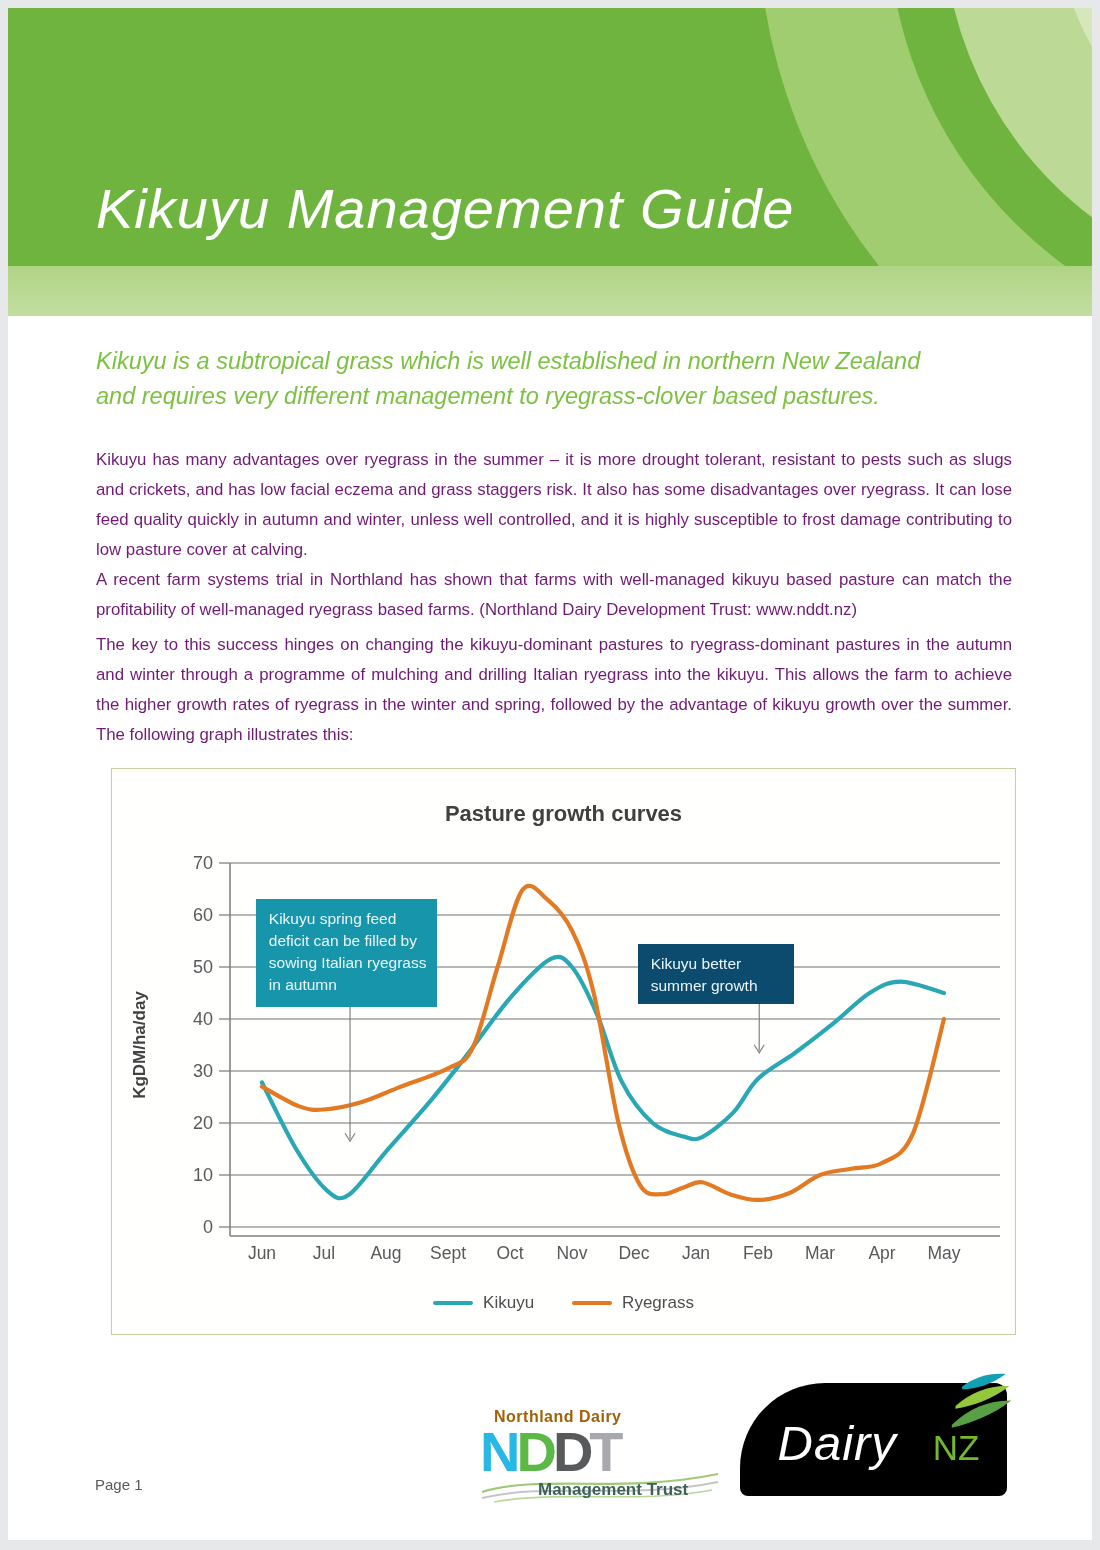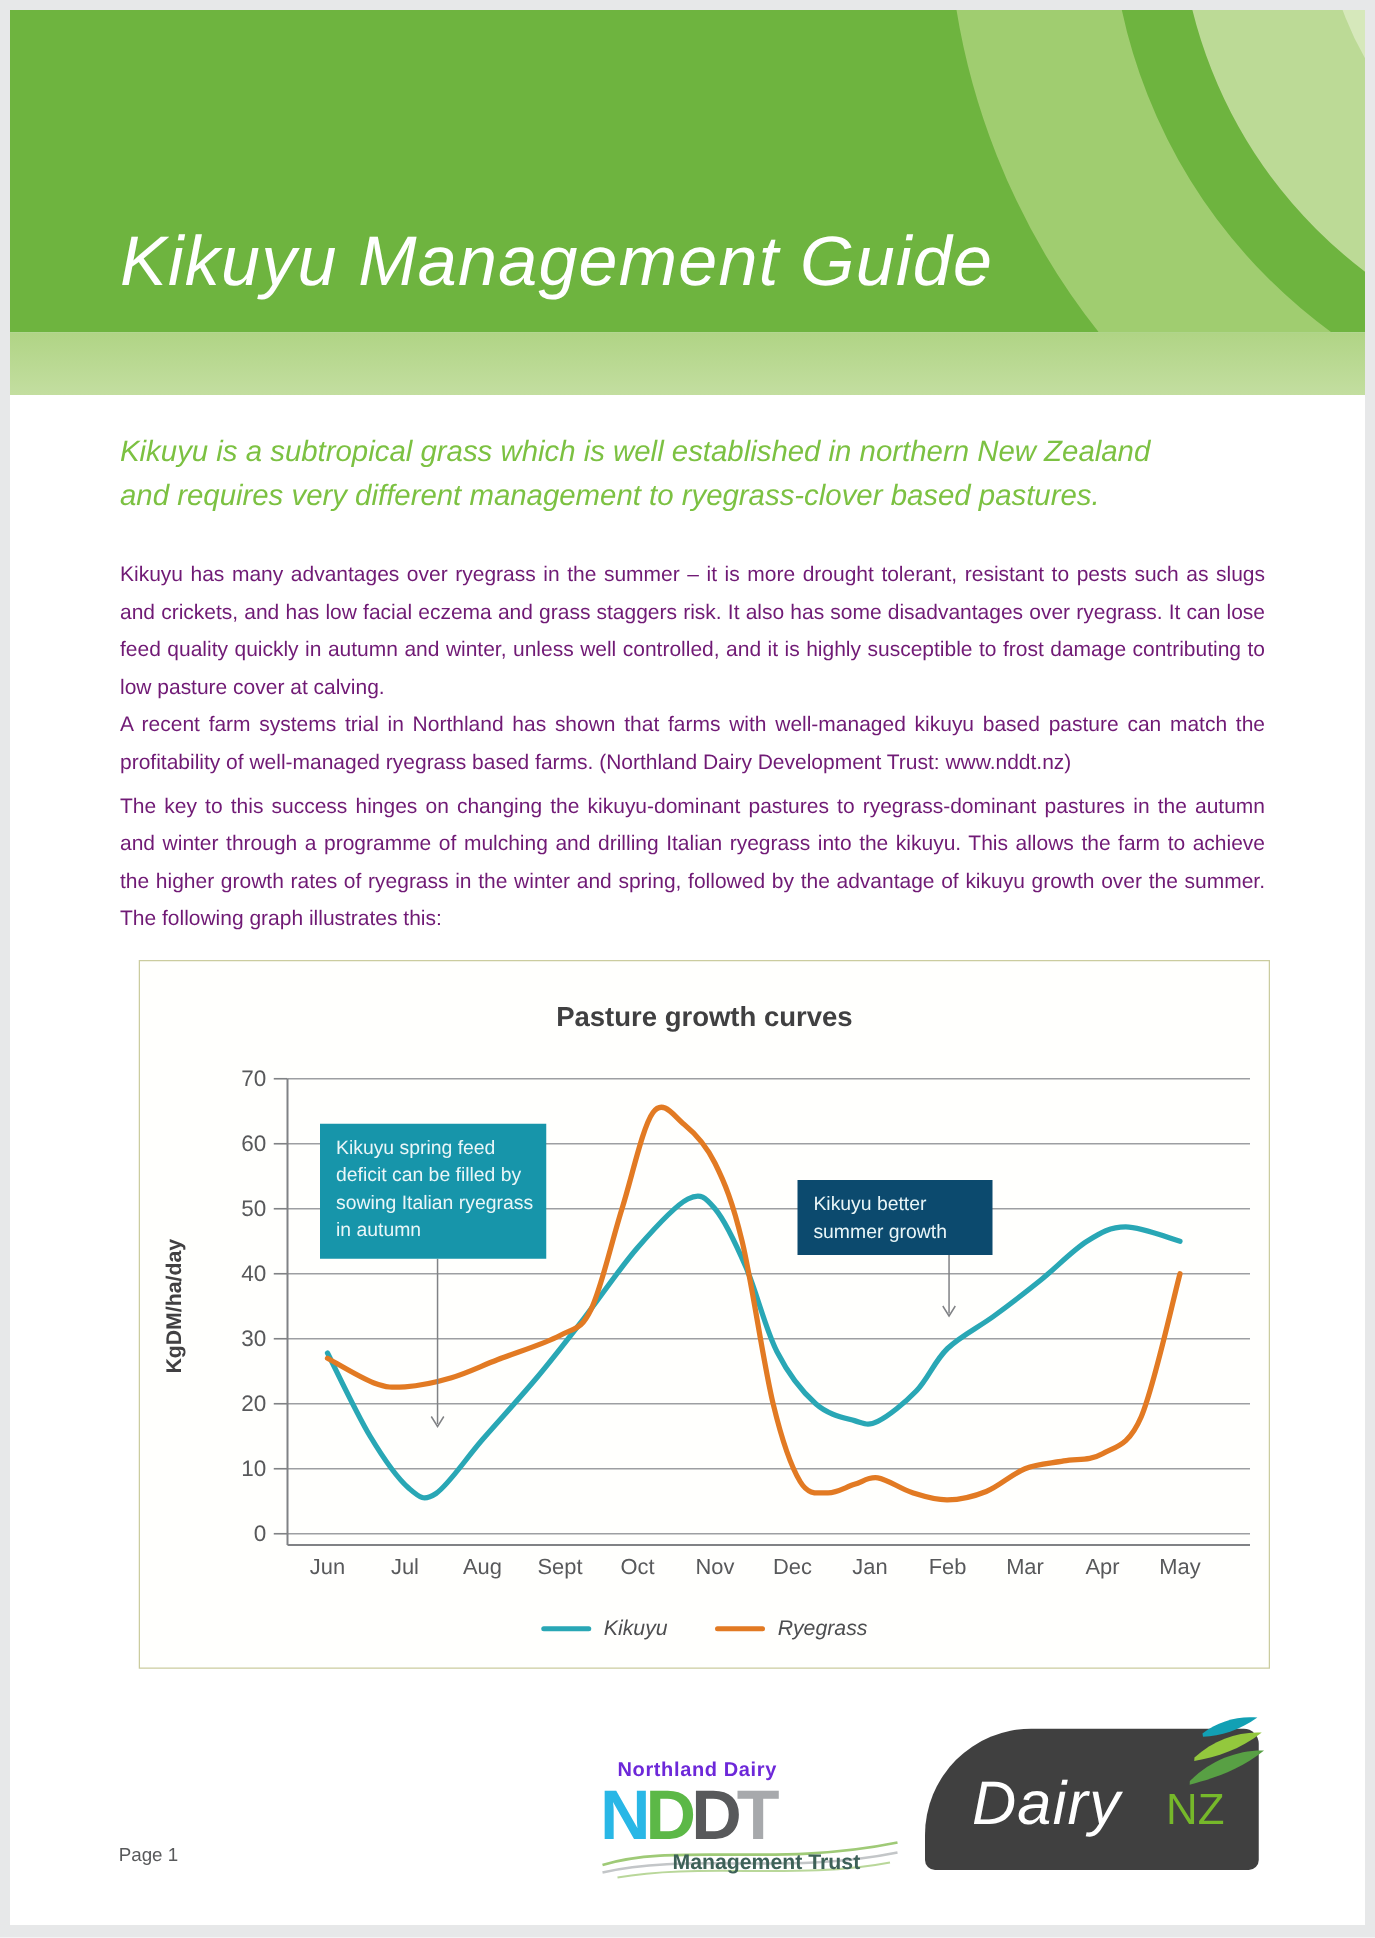--- a/index.html
+++ b/index.html
@@ -25,33 +25,33 @@
   .chart-panel{position:absolute;left:103px;top:760px;width:905px;height:567px;
                background:#fffffd;border:1px solid #cbcc9f;box-sizing:border-box;}
   .chart-title{position:absolute;left:0;top:32px;width:100%;text-align:center;
                color:#404041;font-size:22px;font-weight:bold;}
   .ylabel{position:absolute;left:-62px;top:266px;width:180px;text-align:center;
           transform:rotate(-90deg);color:#414042;font-size:17px;font-weight:bold;}
   #chart-svg{position:absolute;left:0;top:0;z-index:1;}
   .ann{position:absolute;z-index:2;color:#eaf6f8;font-size:15.5px;line-height:22px;
        padding:9px 10px 8px 13px;box-sizing:border-box;}
   .legend{position:absolute;left:0;top:524px;width:100%;display:flex;justify-content:center;
-          gap:38px;align-items:center;z-index:2;font-style:italic;}
+          gap:38px;align-items:center;z-index:2;}
   .legend-item{display:flex;align-items:center;gap:10px;color:#4d4e50;font-size:17px;}
   .legend-swatch{display:inline-block;width:40px;height:4px;border-radius:2px;}
 
   
   .page-number{position:absolute;left:87px;top:1468px;color:#58595b;font-size:15px;}
   .nddt{position:absolute;left:472px;top:1400px;width:240px;height:116px;}
-  .nddt-top{margin-left:14px;color:#6d28d9;font-size:16px;font-weight:bold;letter-spacing:.5px;}
+  .nddt-top{margin-left:14px;color:#a16207;font-size:16px;font-weight:bold;letter-spacing:.5px;}
   .nddt-word{position:relative;z-index:1;font-size:56px;font-weight:bold;line-height:52px;letter-spacing:-4px;}
   .nddt-swoosh{position:absolute;left:0;top:52px;z-index:2;}
   .nddt-bottom{position:relative;z-index:3;margin-left:58px;margin-top:2px;color:#3d6158;
                font-size:17px;font-weight:bold;}
-  .dairynz{position:absolute;left:732px;top:1375px;width:267px;height:113px;background:#404040;
+  .dairynz{position:absolute;left:732px;top:1375px;width:267px;height:113px;background:#000000;
            border-radius:85px 12px 8px 8px;display:flex;align-items:center;justify-content:center;}
   .dairynz-text{display:flex;align-items:baseline;margin-top:6px;margin-left:10px;}
   .dairynz-word1{color:#ffffff;font-size:49px;font-style:italic;font-weight:500;letter-spacing:1px;}
   .dairynz-word2{color:#76b82a;font-size:35px;font-weight:normal;letter-spacing:0;margin-left:36px;}
   .fern{position:absolute;right:-8px;top:-10px;}
 </style>
 </head>
 <body>
 
 <div class="page">

